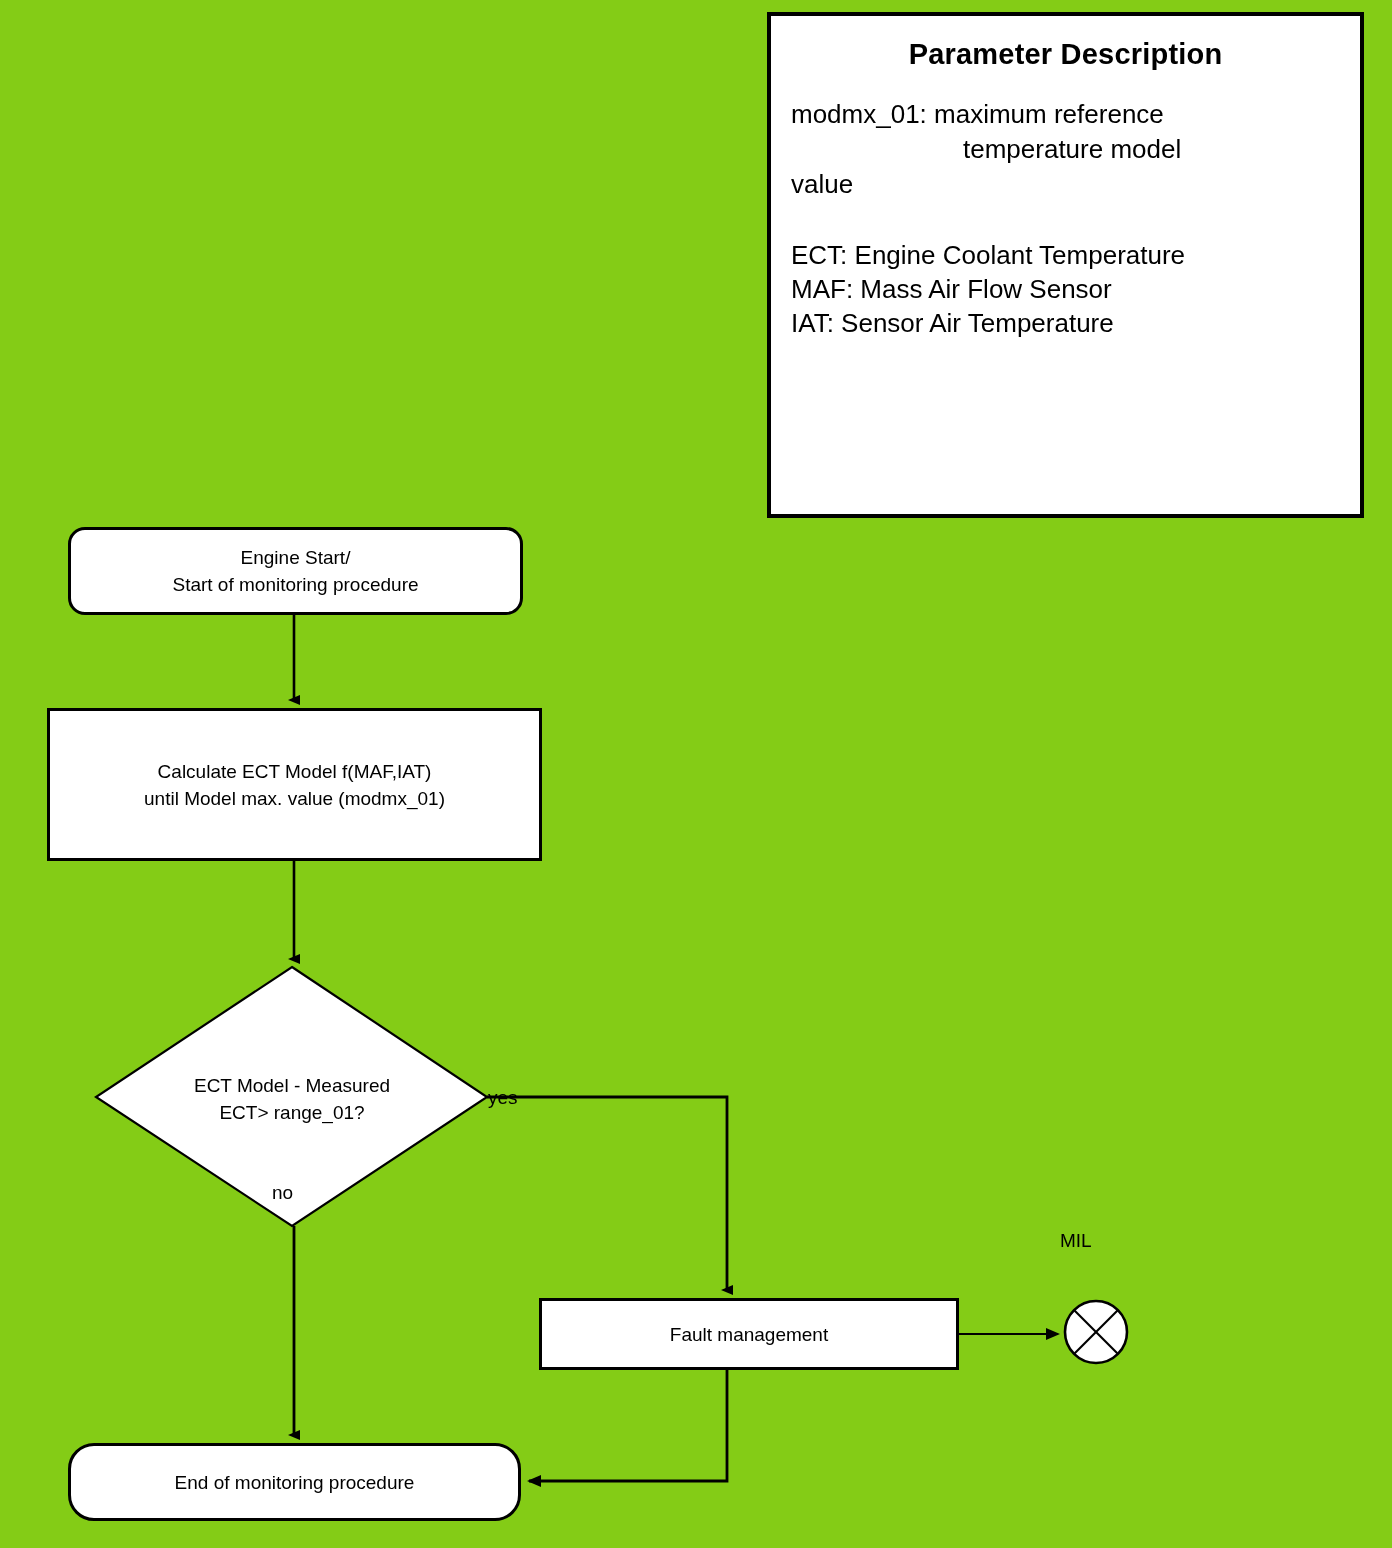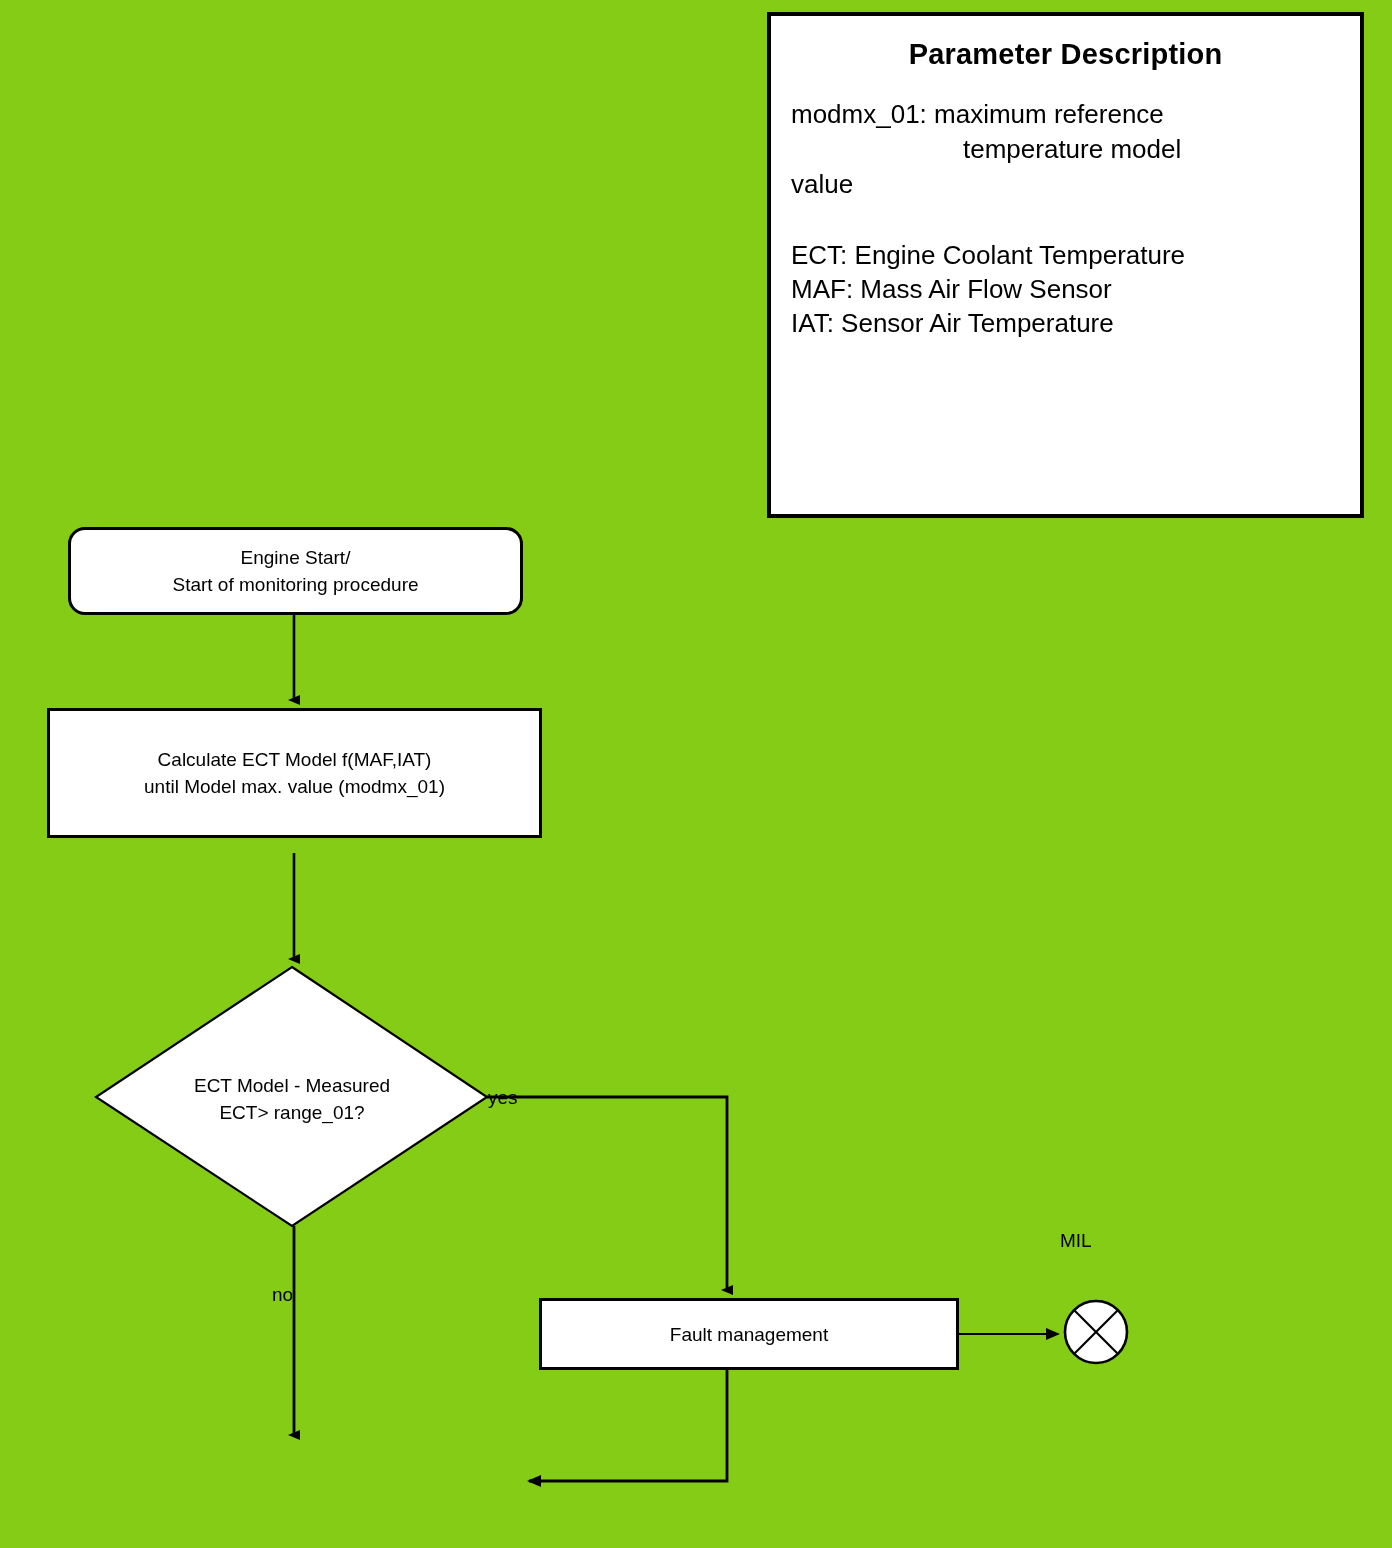--- a/index.html
+++ b/index.html
@@ -67,42 +67,42 @@
     justify-content: center;
   }
   .inner-label {
     text-align: center;
     font-size: 19px;
     line-height: 27px;
     white-space: pre-line;
   }
 
   #node-start { left: 68px; top: 527px; width: 455px; height: 88px; border-radius: 17px; }
-  #node-process { left: 47px; top: 708px; width: 495px; height: 130px; }
+  #node-process { left: 47px; top: 708px; width: 495px; height: 153px; }
   #node-fault { left: 539px; top: 1298px; width: 420px; height: 72px; }
   #node-end { left: 68px; top: 1443px; width: 453px; height: 78px; }
   #decision-label {
     position: absolute;
     left: 90px;
     top: 1072px;
     width: 404px;
     text-align: center;
     font-size: 19px;
     line-height: 27px;
     white-space: pre-line;
   }
 
   
   .branch-label {
     position: absolute;
     font-size: 19px;
     line-height: 19px;
   }
   #label-yes { left: 488px; top: 1088px; }
-  #label-no  { left: 272px; top: 1285px; }
+  #label-no  { left: 272px; top: 1183px; }
   #label-mil { left: 1060px; top: 1231px; font-size: 19px; }
 
   
   #wires {
     position: absolute;
     left: 0;
     top: 0;
     width: 1392px;
     height: 1548px;
     pointer-events: none;
@@ -183,20 +183,23 @@
 ECT&gt; range_01?</div>
 
   <div id="label-yes" class="branch-label">yes</div>
 
   <div id="label-no" class="branch-label">no</div>
 
   <div id="node-fault" class="process">
     <div class="inner-label">Fault management</div>
   </div>
 
+  <div id="node-end" class="terminator">
+    <div class="inner-label">End of monitoring procedure</div>
+  </div>
 
   <div id="label-mil" class="branch-label">MIL</div>
 
   <svg id="mil-lamp" viewBox="0 0 66 66">
     <circle cx="33" cy="33" r="31" fill="#ffffff" stroke="#000000" stroke-width="2.6"></circle>
     <line x1="11" y1="11" x2="55" y2="55" stroke="#000000" stroke-width="2.2"></line>
     <line x1="55" y1="11" x2="11" y2="55" stroke="#000000" stroke-width="2.2"></line>
   </svg>
 
 </div>

